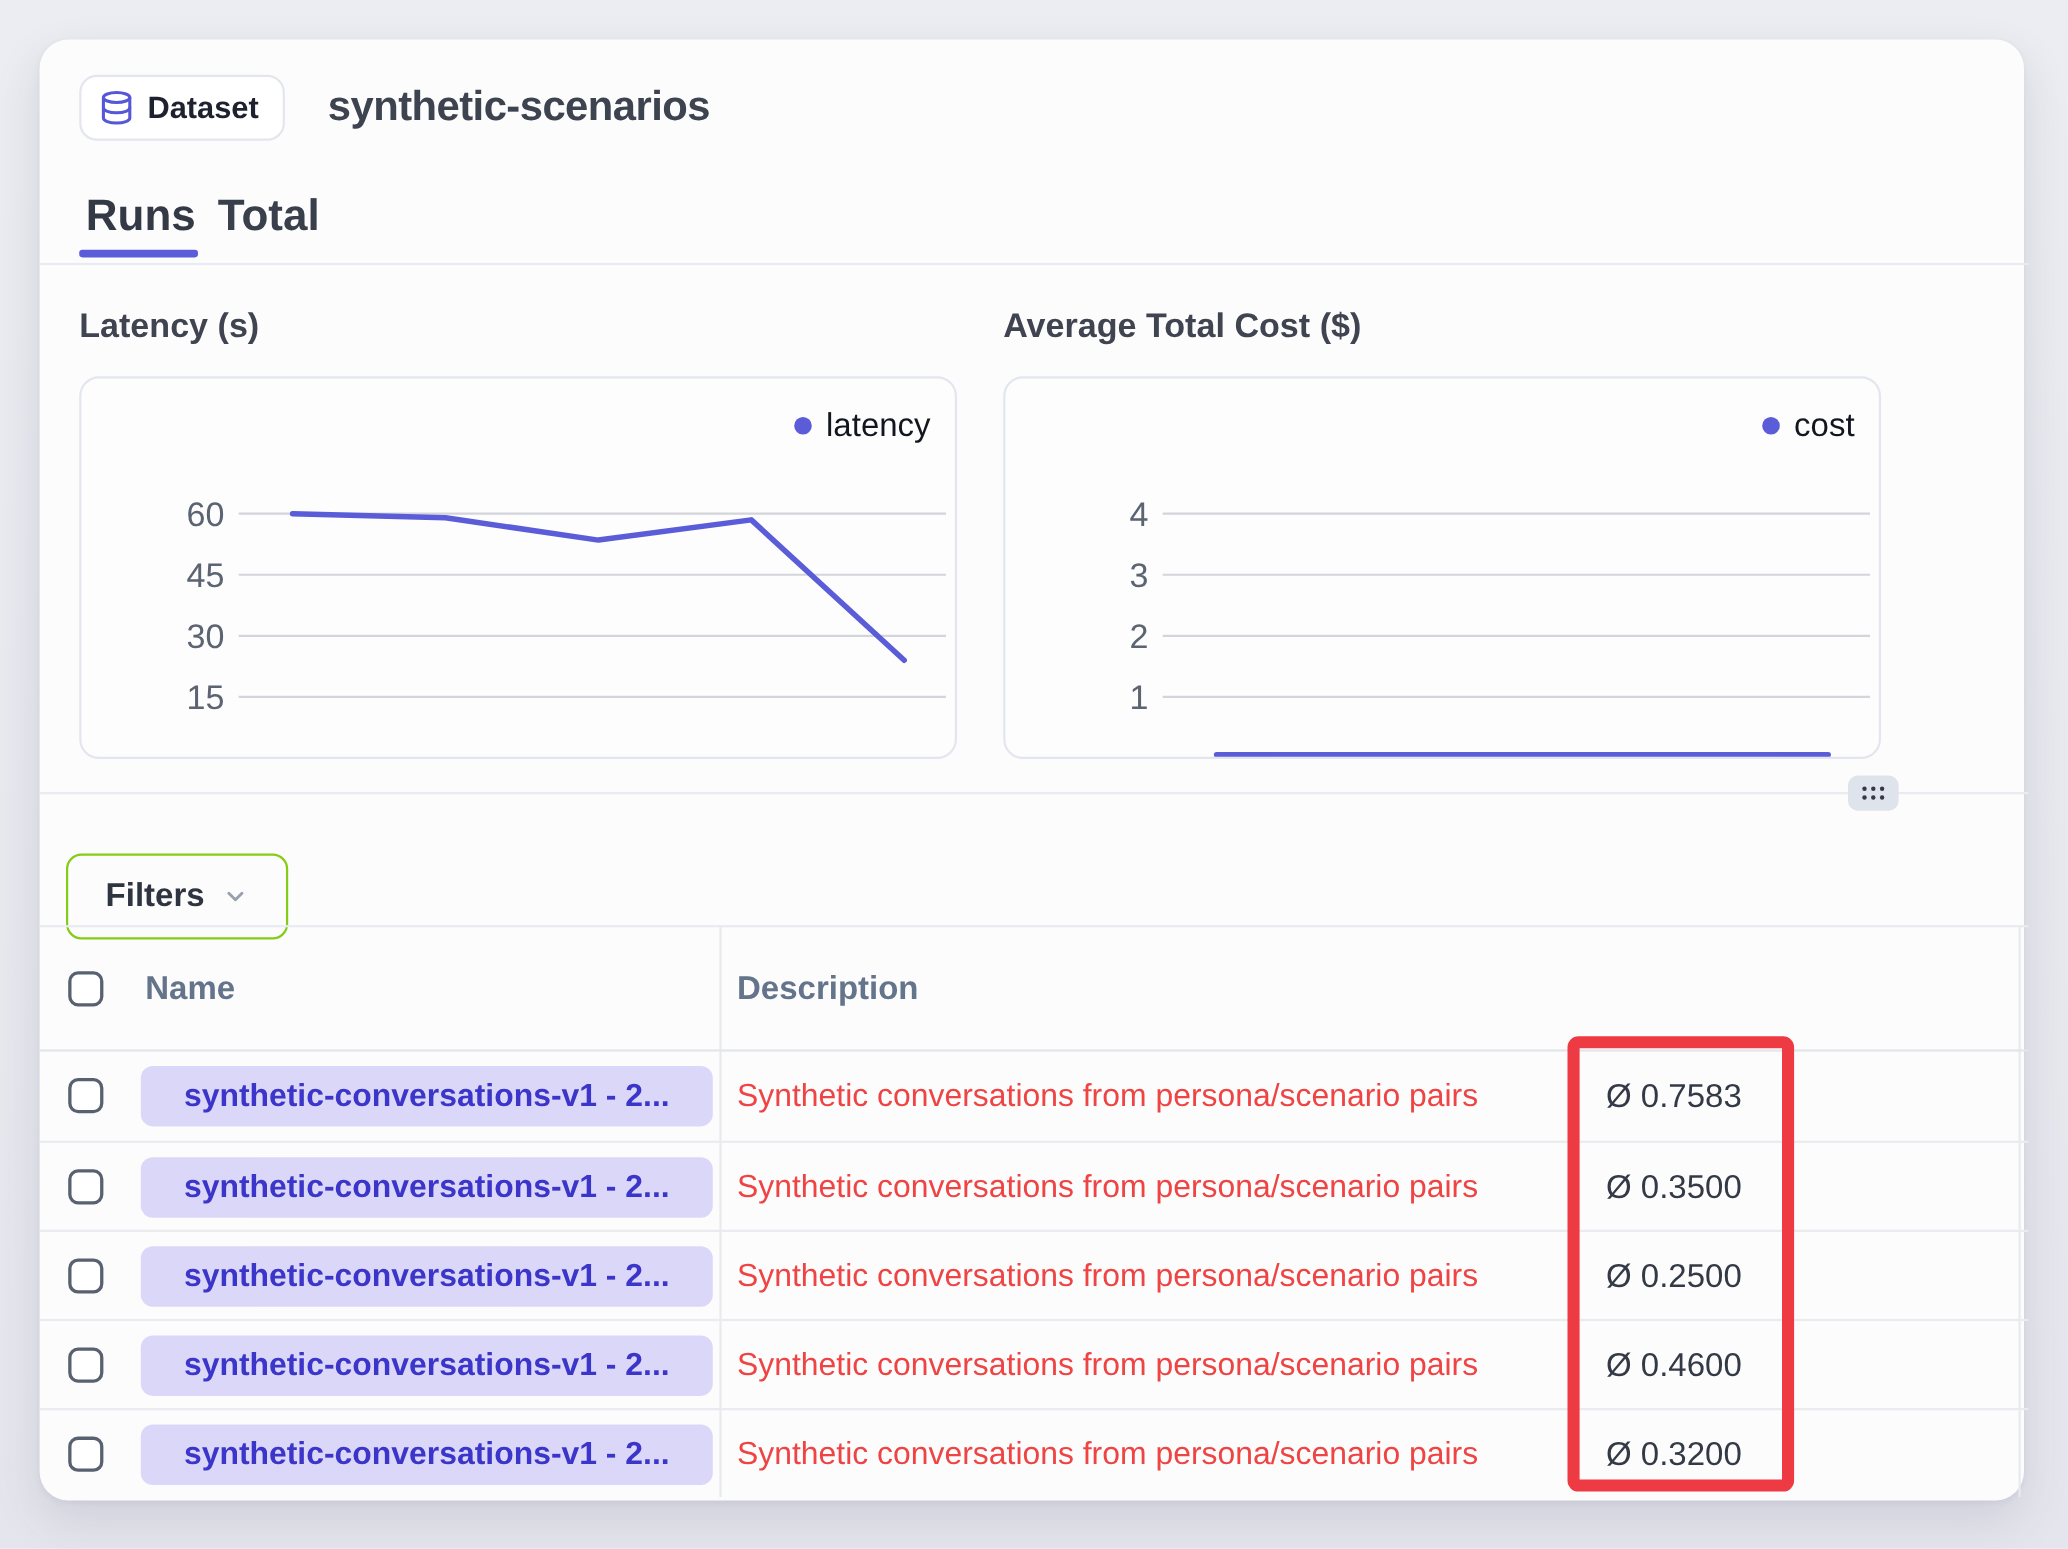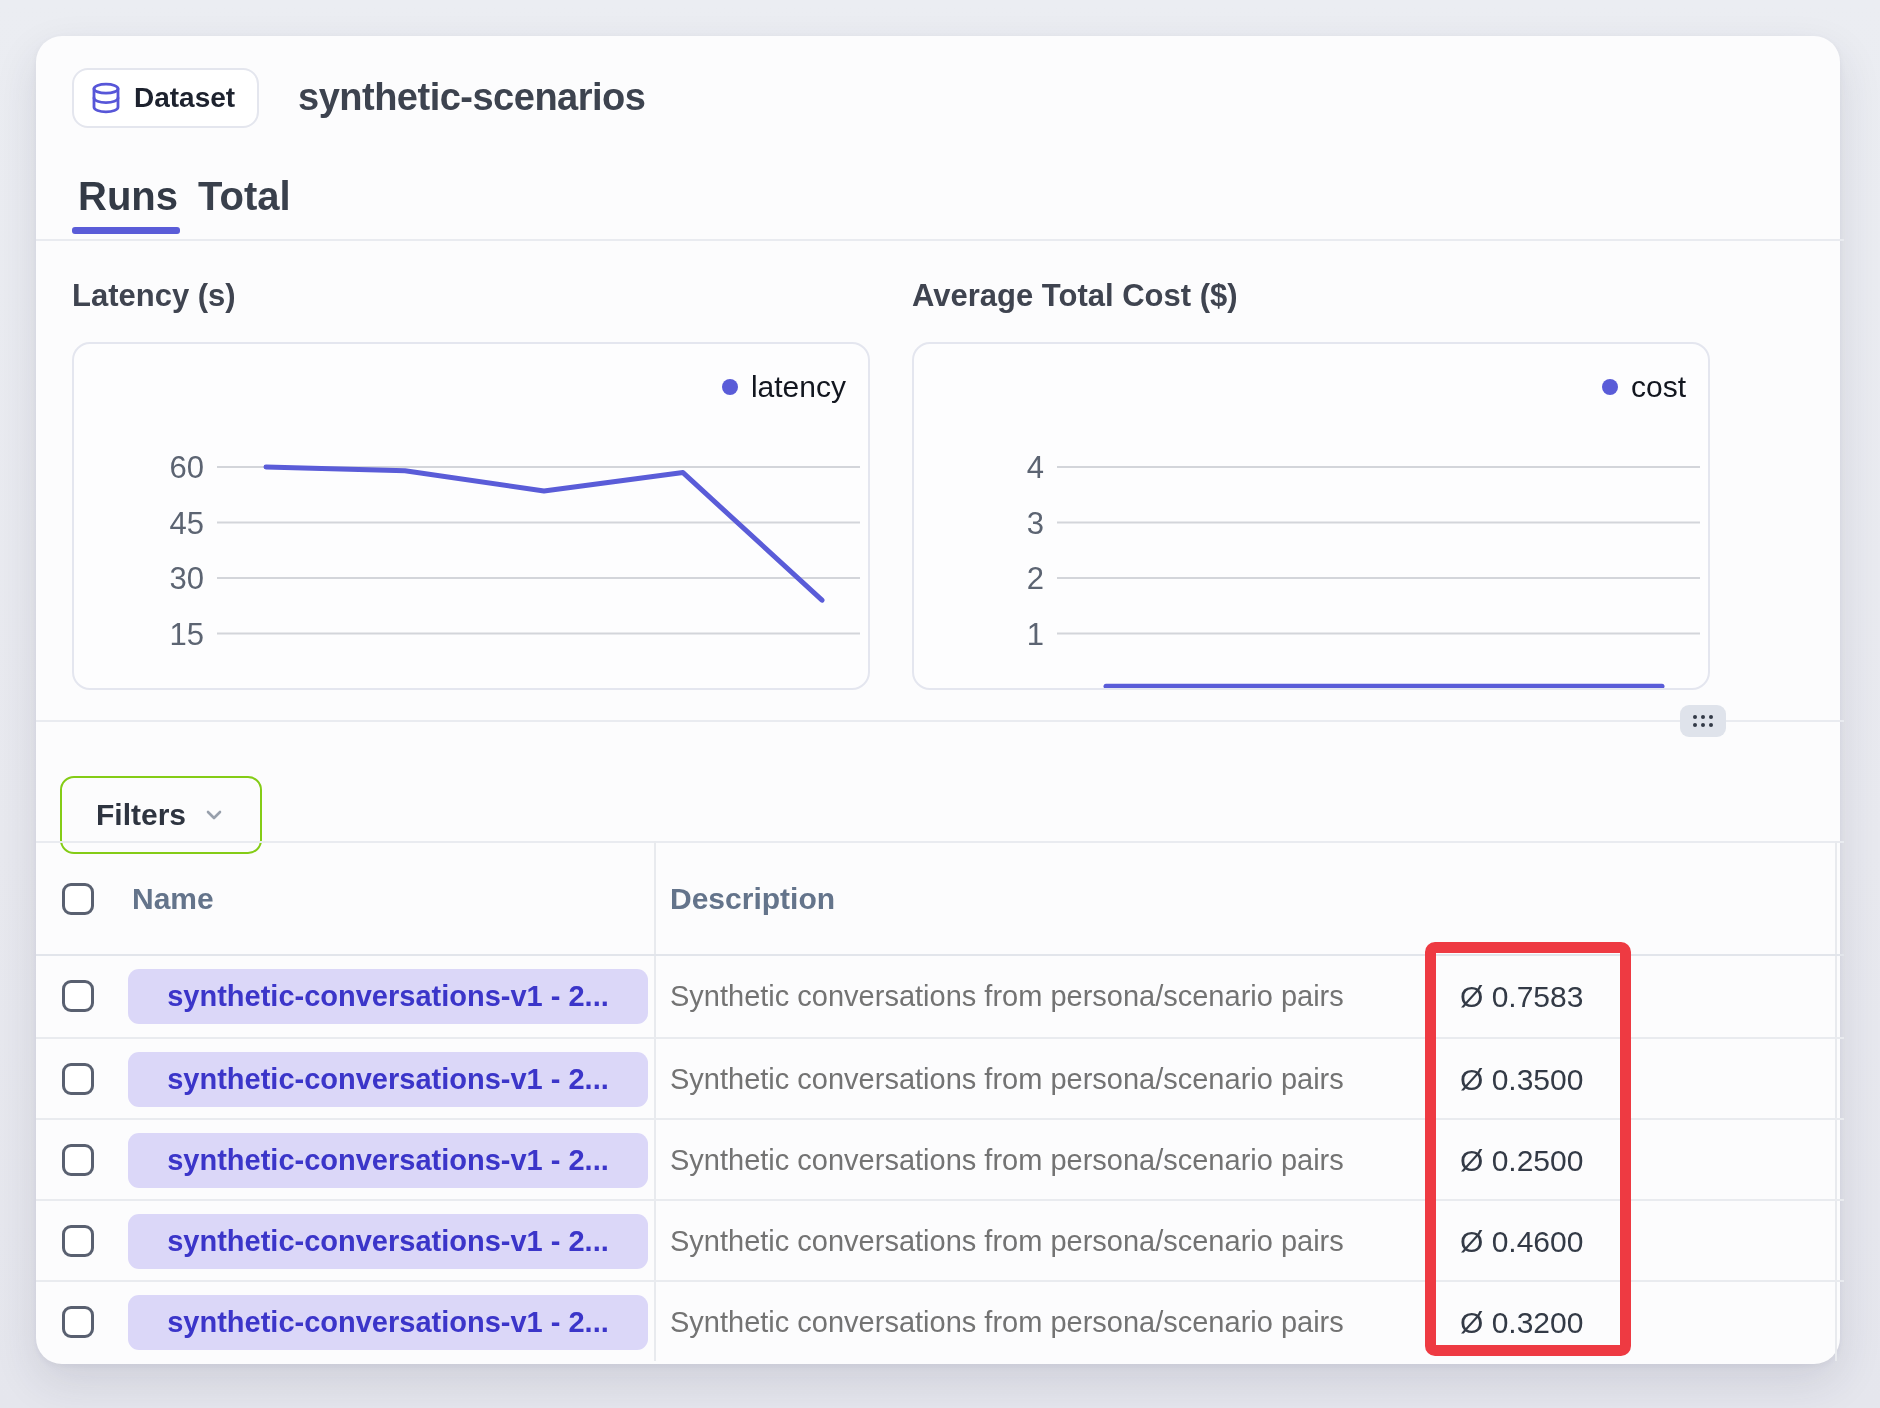--- a/index.html
+++ b/index.html
@@ -77,21 +77,21 @@
   .tbody { position:absolute; left:0; top:115px; width:100%; }
   .trow { position:relative; width:100%; height:81px; }
   .trow + .trow { border-top:2px solid #e9ebef; }
   .trow .checkbox { top:24px; }
   .name-pill {
     position:absolute; left:92px; top:13px; width:520px; height:55px;
     background:var(--pill-bg,#dbd7f8); border-radius:11px;
     display:flex; align-items:center; justify-content:center;
     font-size:29px; font-weight:700; color:var(--pill-text,#3b35c9); cursor:pointer;
   }
-  .desc-cell { position:absolute; left:634px; top:0; height:81px; display:flex; align-items:center; font-size:29px; color:#737373; }
+  .desc-cell { position:absolute; left:634px; top:0; height:81px; display:flex; align-items:center; font-size:29px; color:#ef4444; }
   .conc-cell { position:absolute; left:1424px; top:0; height:81px; display:flex; align-items:center; font-size:30px; color:#333a46; }
   .red-box {
     position:absolute; left:1389px; top:101px; width:206px; height:414px;
     border:11px solid var(--annotation,#ee3a42); border-radius:10px; pointer-events:none; z-index:5;
   }
 </style>
 </head>
 <body>
 
 <div class="card">

